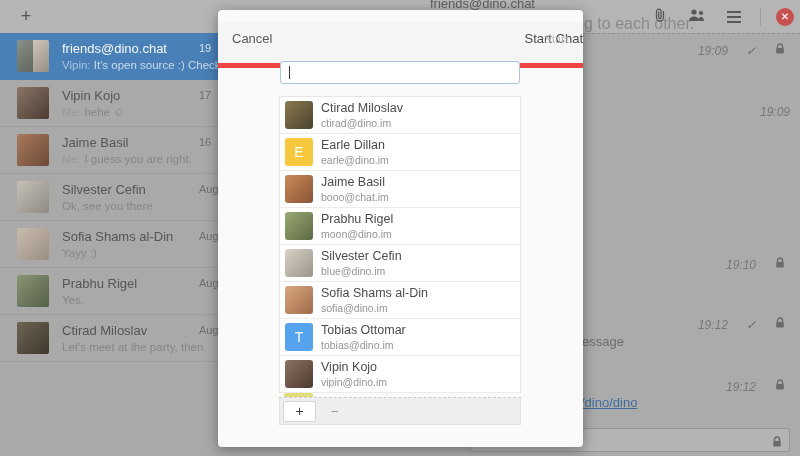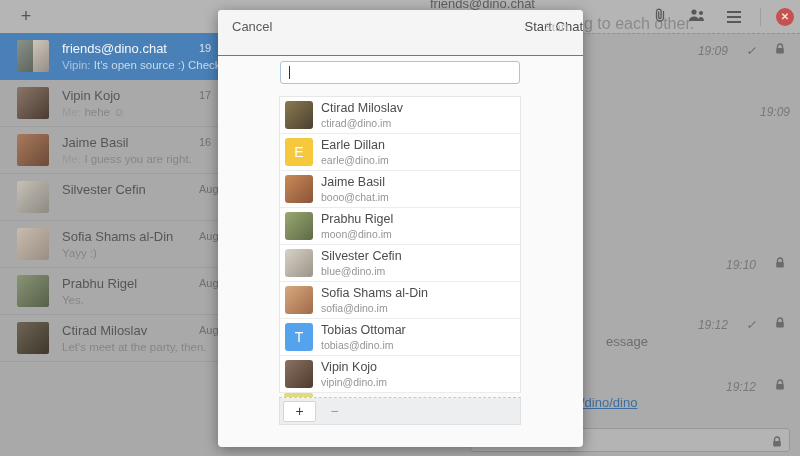--- a/index.html
+++ b/index.html
@@ -38,31 +38,31 @@
   .conv-row.selected .conv-preview{color:#c8daec;}
   .conv-row.selected .conv-preview .pfx{color:#a9c3dd;}
   .conv-time{position:absolute;left:199px;top:9px;font-size:11px;color:#707070;white-space:nowrap;text-align:right;}
   .conv-row.selected .conv-time{color:#d5e2ef;}
 
   
   .chatarea{position:absolute;left:218px;top:33px;width:582px;height:423px;
             background:#ababab;border-top:1px dashed #909090;}
   .meta{position:absolute;display:flex;align-items:center;gap:18px;font-size:12px;color:#787878;font-style:italic;}
   .meta .check{color:#6b6b6b;font-size:12px;}
-  .partial-msg{position:absolute;left:364px;top:300px;font-size:13px;color:#6e6e6e;margin-left:24px;}
+  .partial-msg{position:absolute;left:364px;top:300px;font-size:13px;color:#6e6e6e;}
   .chat-link{position:absolute;left:363px;top:361px;font-size:13px;color:#3f6d9c;text-decoration:underline;}
   .msg-input{position:absolute;left:252px;right:10px;top:394px;height:24px;background:#b4b4b4;
              border:1px solid #97979a;border-radius:3px;}
   .msg-input .lock-ico{position:absolute;right:6px;top:5px;}
 
   
   .dialog{position:absolute;left:218px;top:10px;width:365px;height:437px;background:#fafafa;
           border-radius:4px;box-shadow:0 3px 14px rgba(0,0,0,.38);z-index:10;}
-  .d-header{position:absolute;left:0;top:0;width:100%;height:46px;background:#f5f5f5;
-            border-bottom:1px solid #ef4444;border-radius:4px 4px 0 0;}
+  .d-header{position:absolute;left:0;top:12px;width:100%;height:46px;background:#f5f5f5;
+            border-bottom:5px solid #ef4444;border-radius:4px 4px 0 0;}
   .d-cancel{position:absolute;left:14px;top:9px;font-size:13px;color:#5a5a5a;background:none;border:none;padding:0;}
   .d-title{position:absolute;left:0;top:9px;width:100%;text-align:right;font-size:13px;color:#4a4a4a;}
   .d-start{position:absolute;right:14px;top:9px;font-size:13px;color:#bdbdbd;background:none;border:none;padding:0;font-family:Liberation Serif, serif;}
   .d-search{position:absolute;left:62px;top:51px;width:240px;height:23px;background:#fff;
             border:1px solid #a9c4dc;border-radius:3px;font-size:12px;color:#333;padding:0 8px;outline:none;}
   .d-caret{position:absolute;left:71px;top:56px;width:1px;height:13px;background:#2e3436;}
   .d-list{position:absolute;left:61px;top:86px;width:242px;background:#fff;
           border:1px solid #e6e6e6;border-bottom:none;}
   .c-row{position:relative;height:37px;border-bottom:1px solid #ececec;background:#fff;}
   .c-avatar{position:absolute;left:5px;top:4px;width:28px;height:28px;border-radius:3px;
@@ -139,20 +139,21 @@
     <div class="conv-row" style="top:94px">
       <div class="conv-avatar" style="background: linear-gradient(135deg, rgb(169, 122, 92) 0%, rgb(110, 74, 56) 100%);"></div>
       <div class="conv-name">Jaime Basil</div>
       <div class="conv-preview"><span class="pfx">Me:</span> <span>I guess you are right.</span></div>
       <div class="conv-time">16</div>
     </div>
 
     <div class="conv-row" style="top:141px">
       <div class="conv-avatar" style="background: linear-gradient(135deg, rgb(198, 192, 182) 0%, rgb(142, 138, 130) 100%);"></div>
       <div class="conv-name">Silvester Cefin</div>
+      <div class="conv-preview"><span>Ok, see you there</span></div>
       <div class="conv-time">Aug</div>
     </div>
 
     <div class="conv-row" style="top:188px">
       <div class="conv-avatar" style="background: linear-gradient(135deg, rgb(201, 188, 174) 0%, rgb(154, 142, 131) 100%);"></div>
       <div class="conv-name">Sofia Shams al-Din</div>
       <div class="conv-preview"><span>Yayy :)</span></div>
       <div class="conv-time">Aug</div>
     </div>
 

